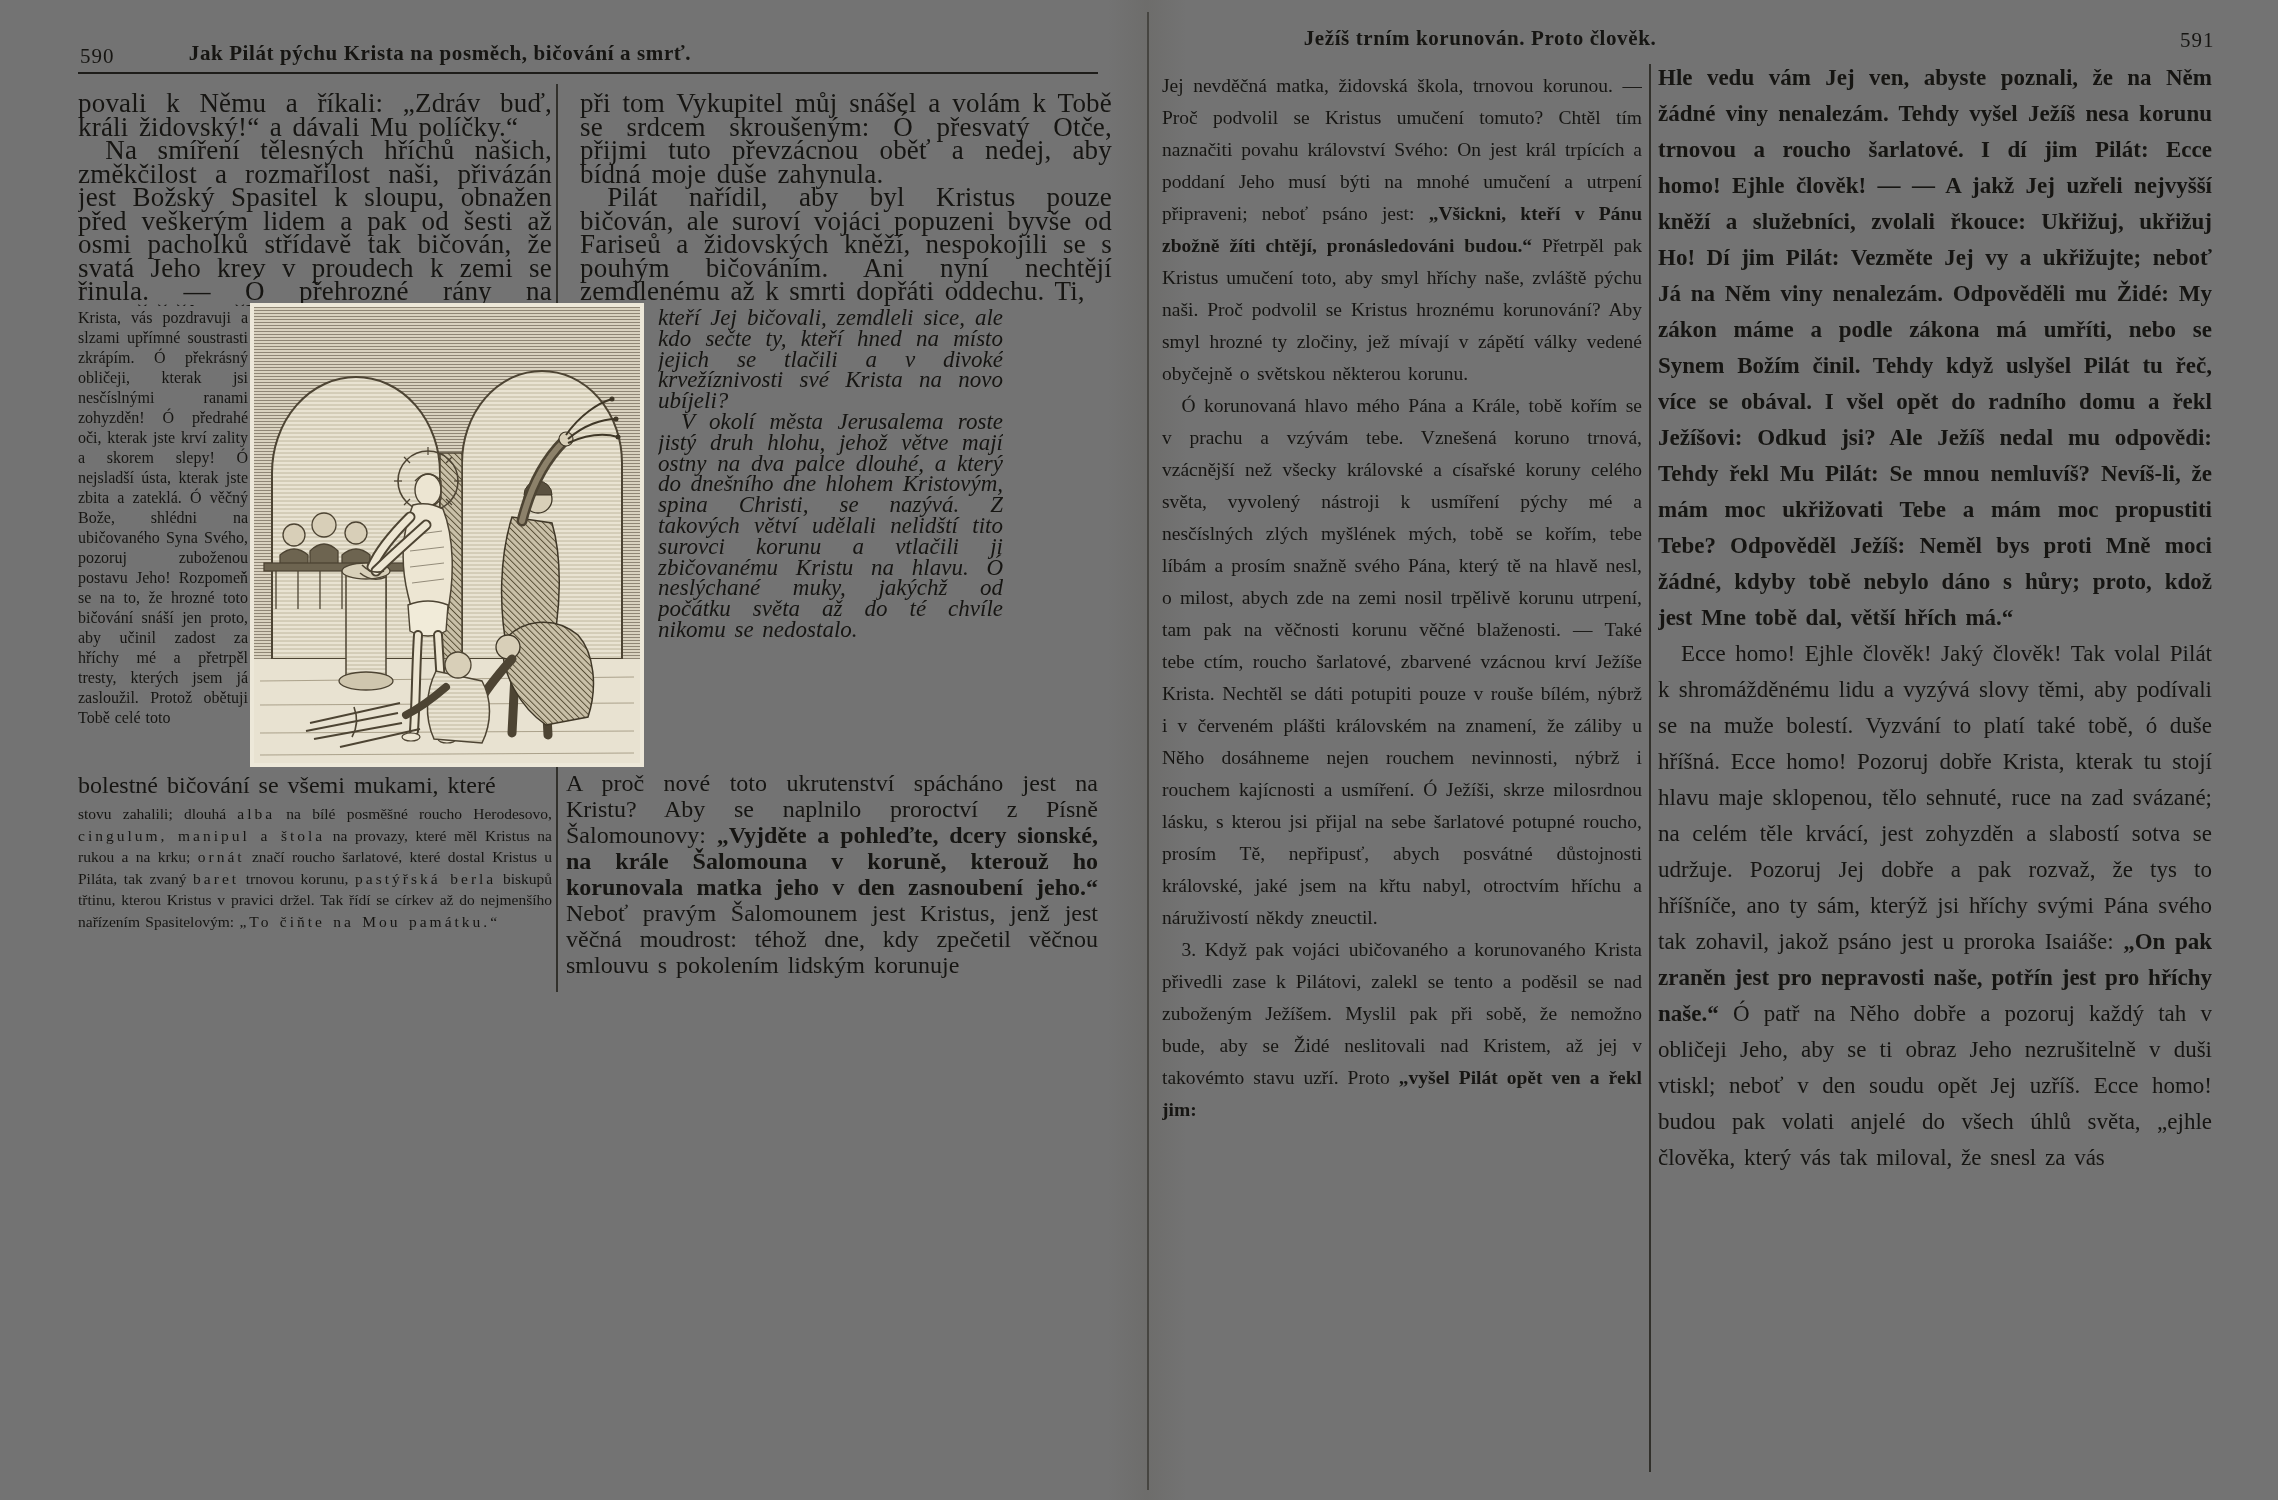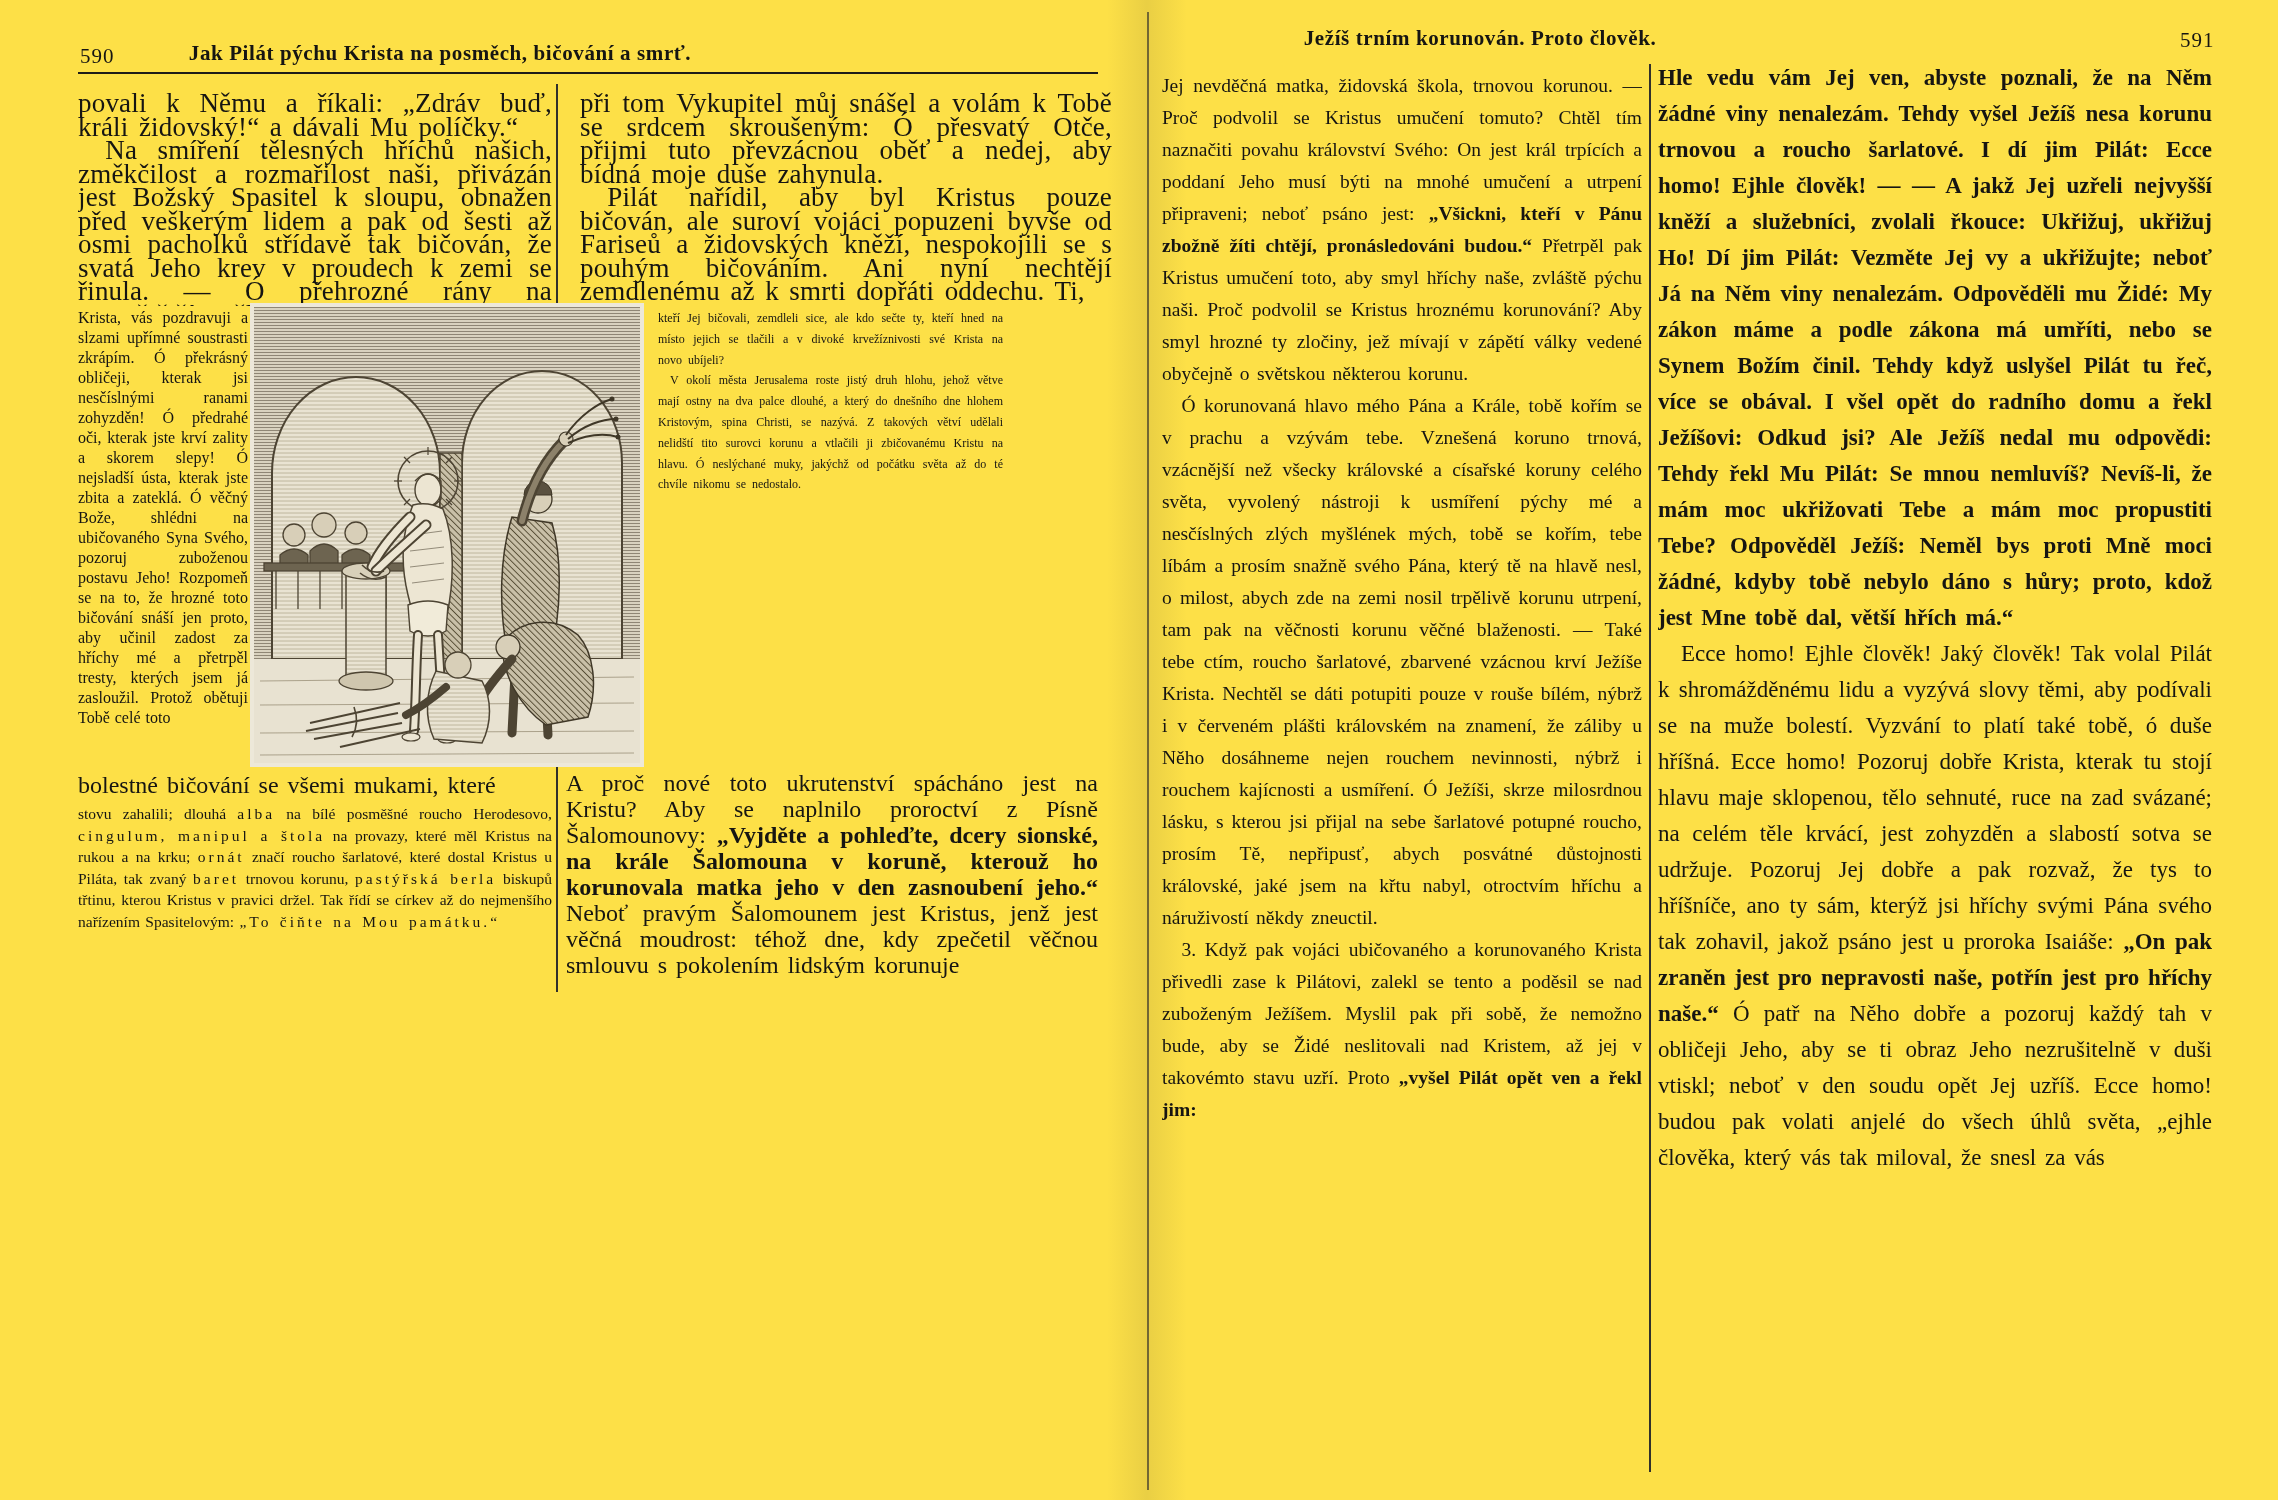--- a/index.html
+++ b/index.html
@@ -1,27 +1,27 @@
 <!DOCTYPE html>
 <html lang="cs"><head>
 <meta charset="utf-8">
 <style>
   * { margin:0; padding:0; box-sizing:border-box; }
   html,body { width:2278px; height:1500px; }
   body { background:#f3f2ed; font-family:"Liberation Serif","DejaVu Serif",serif; color:#161512; }
-  #scan { position:absolute; left:0; top:0; width:2278px; height:1500px; background:#fde047; overflow:hidden; }
+  #scan { position:absolute; left:0; top:0; width:2278px; height:1500px; background:#737373; overflow:hidden; }
   .abs { position:absolute; }
   .txt { text-align:justify; white-space:pre-wrap; overflow:hidden; }
   .pagenum { font-size:21px; letter-spacing:1px; }
   .running-head { font-size:21px; font-weight:bold; letter-spacing:0.6px; text-align:center; white-space:nowrap; }
   .rule { background:#1d1c19; }
   .vline { background:#31302b; width:1.5px; }
   .body-l { font-size:27px; line-height:23.5px; word-spacing:3.5px; letter-spacing:0.2px; }
   .beside-narrow { font-size:16px; line-height:20px; word-spacing:1px; }
-  .beside-mid { font-size:12px; line-height:20.8px; word-spacing:3px; }
+  .beside-mid { font-size:23px; line-height:20.8px; word-spacing:3px;font-style:italic; }
   .after-l { font-size:24px; line-height:26px; word-spacing:3px; }
   .footnote { font-size:15.5px; line-height:21.5px; word-spacing:1.5px; }
   .rcol1 { font-size:19.5px; line-height:32px; word-spacing:2.5px; }
   .rcol2 { font-size:23px; line-height:36px; word-spacing:3px; }
   .seg-bold { font-weight:bold; }
   .seg-sperr { letter-spacing:3px; }
   .gutter-shadow { background:linear-gradient(to right, rgba(60,55,40,0) 0%, rgba(60,55,40,0.10) 50%, rgba(60,55,40,0) 100%); }
   figure { line-height:0; }
 </style>
 </head>

